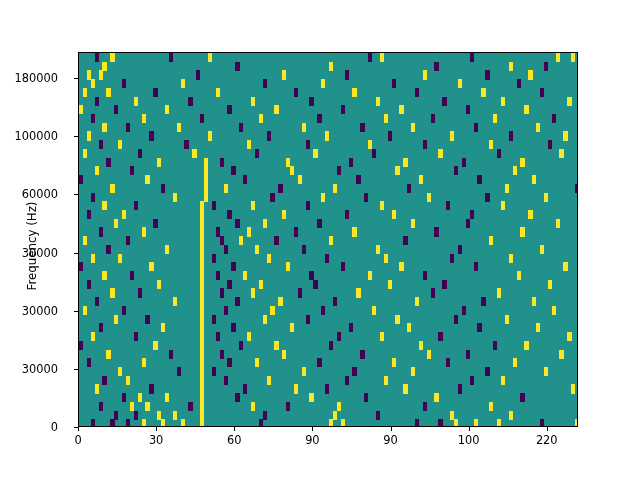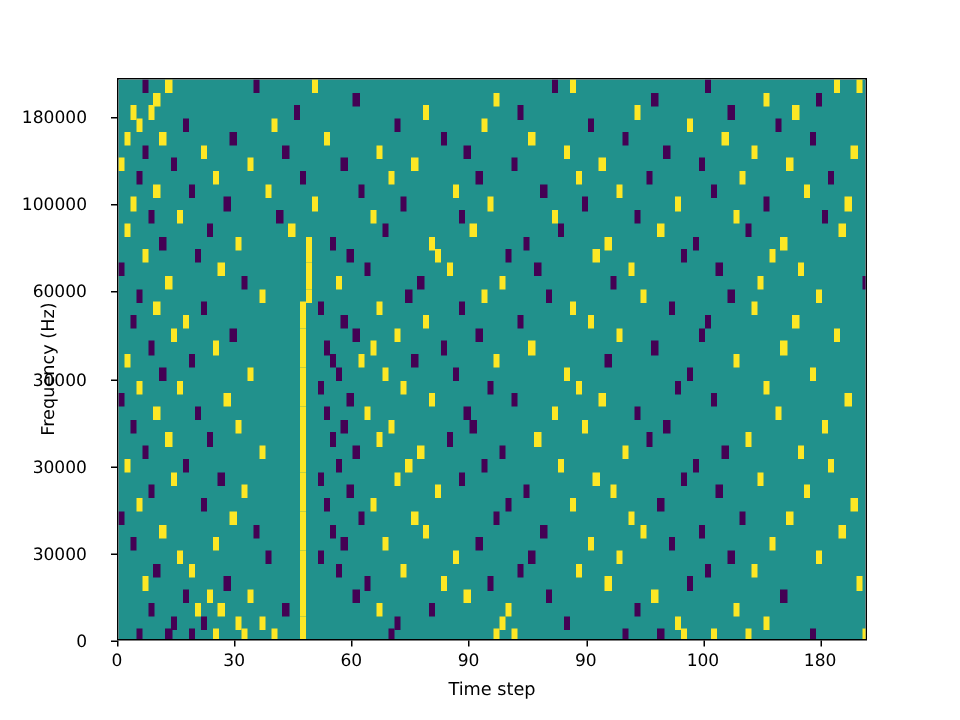--- a/index.html
+++ b/index.html
@@ -481,19 +481,18 @@
       <div class="xtick-mark" style="left:468.63px;"></div>
       <div class="xtick-mark" style="left:546.75px;"></div>
     </div>
   <div id="xtick-labels">
       <div class="xtick-label" style="left:78.00px;">0</div>
       <div class="xtick-label" style="left:156.13px;">30</div>
       <div class="xtick-label" style="left:234.25px;">60</div>
       <div class="xtick-label" style="left:312.38px;">90</div>
       <div class="xtick-label" style="left:390.50px;">90</div>
       <div class="xtick-label" style="left:468.63px;">100</div>
-      <div class="xtick-label" style="left:546.75px;">180</div>
+      <div class="xtick-label" style="left:546.75px;">220</div>
     </div>
 
-  <div id="xlabel">Time step</div>
   <div id="ylabel">Frequency (Hz)</div>
 
 </div>
 
 </body></html>

